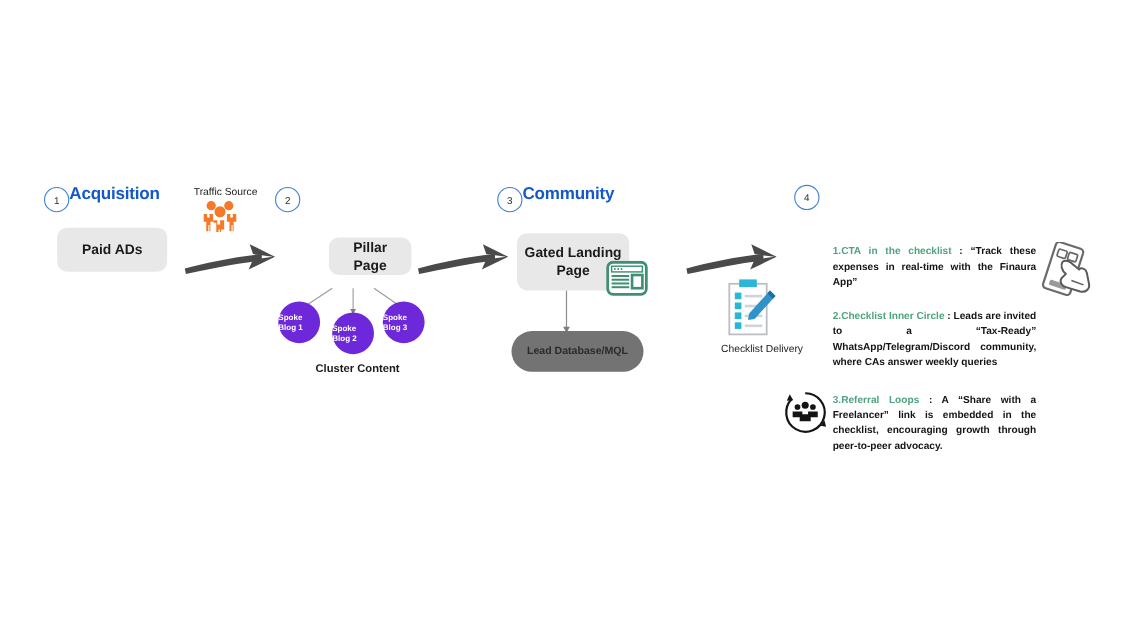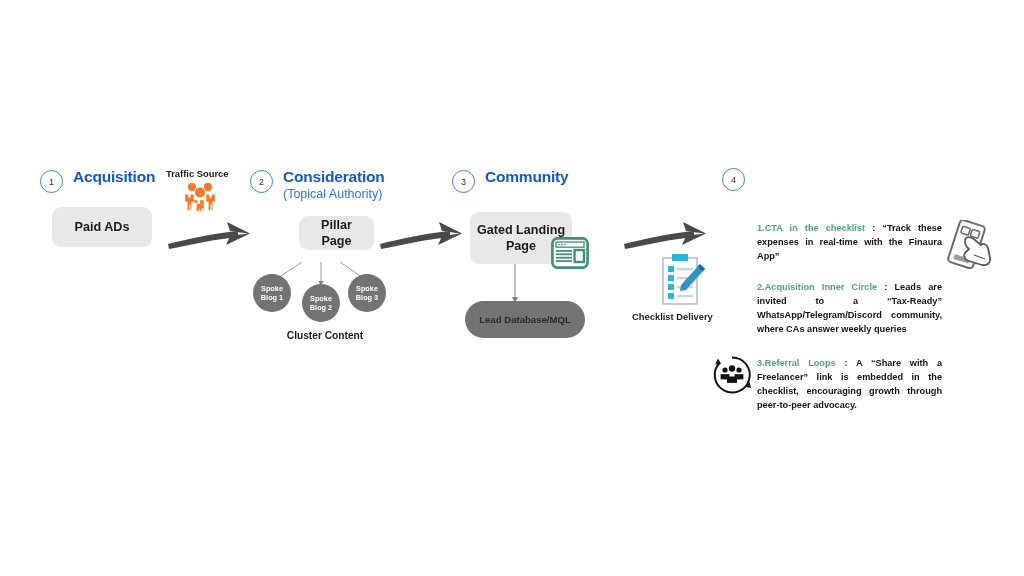--- a/index.html
+++ b/index.html
@@ -26,21 +26,21 @@
   .num-circle {
     width: 21px; height: 21px;
     border: 1.3px solid #3f7fd4;
     border-radius: 50%;
     display: flex; align-items: center; justify-content: center;
     font-size: 9px;
     color: #27303a;
     flex: 0 0 auto;
     margin-top: 1px;
   }
-  .stage-titles { margin-left: 10px; }
+  .stage-titles { }
   .stage-title {
     font-size: 15.5px;
     font-weight: bold;
     color: #1558c8;
     letter-spacing: -0.2px;
     white-space: nowrap;
     line-height: 1.05;
   }
   .stage-sub {
     font-size: 12.5px;
@@ -73,44 +73,44 @@
     font-weight: bold;
     color: #2a2a2a;
     text-align: center;
   }
 
   
   .spoke {
     position: absolute;
     width: 38px; height: 38px;
     border-radius: 50%;
-    background: #737373;
+    background: #6d28d9;
     color: #ffffff;
     font-size: 7.3px;
     font-weight: bold;
     display: flex; align-items: center; justify-content: center;
-    text-align: center;
+    text-align: left;
     line-height: 1.25;
   }
 
   
   .caption {
     position: absolute;
     font-size: 10.2px;
     font-weight: bold;
     color: #1b1b1b;
     text-align: center;
     white-space: nowrap;
   }
   .caption-sm {
     position: absolute;
     font-size: 9.4px;
-    font-weight: bold;
+    font-weight: normal;
     color: #1b1b1b;
-    text-align: left;
+    text-align: right;
     white-space: nowrap;
   }
 
   
   .bullets { position: absolute; width: 185px; }
   .bullet {
     font-size: 9.2px;
     line-height: 1.52;
     color: #141414;
     font-weight: bold;
@@ -150,24 +150,20 @@
 
   <div class="abs" style="left:166px; top:220px;">
     <svg width="92" height="36" viewBox="0 0 92 36">
       <path d="M2 24 C 22 19, 48 13, 72 11 L 72 17 C 50 19, 24 25, 3 29 Z" fill="#4a4a4a"></path>
       <path d="M61 2 L 84 13.5 L 60 25 L 64 16 L 82 13.5 L 64 11 Z" fill="#4a4a4a"></path>
     </svg>
   </div>
 
   <div class="stage-head" style="left:250px; top:169px;">
     <div class="num-circle">2</div>
-    <div class="stage-titles">
-      <div class="stage-title">Consideration</div>
-      <div class="stage-sub">(Topical Authority)</div>
-    </div>
   </div>
 
   <div class="gbox" style="left:299px; top:216px; width:75px; height:34px;">Pillar Page</div>
 
   <div class="abs" style="left:250px; top:258px;">
     <svg width="140" height="50" viewBox="0 0 140 50">
       <line x1="52" y1="4" x2="25" y2="22" stroke="#9a9a9a" stroke-width="1"></line>
       <line x1="71" y1="4" x2="71" y2="31" stroke="#9a9a9a" stroke-width="1"></line>
       <path d="M71 28 l -2.6 -5 l 5.2 0 z" fill="#7d7d7d"></path>
       <line x1="90" y1="4" x2="116" y2="22" stroke="#9a9a9a" stroke-width="1"></line>
@@ -269,21 +265,21 @@
         <rect x="23" y="9" width="8" height="7" rx="1.4" fill="#ffffff" stroke="#6a6a6a" stroke-width="1.6"></rect>
         <rect x="14" y="38" width="16" height="5" rx="1.2" fill="#9a9a9a"></rect>
       </g>
       <path d="M22 18 C 20 21, 21 26, 25 29 L 21 33 C 19 36, 21 40, 25 41 L 38 45 C 43 46, 47 43, 46 38 L 44 28 C 43 24, 39 23, 37 25 L 32 21 C 29 18, 25 16, 22 18 Z" fill="#ffffff" stroke="#5a5a5a" stroke-width="1.8" stroke-linejoin="round"></path>
       <path d="M30 35 L 41 39" stroke="#5a5a5a" stroke-width="1.3" fill="none"></path>
     </svg>
   </div>
 
   <div class="bullets" style="left:757px; top:281px;">
     <div class="bullet">
-      <span class="lead">2.</span><span class="lead">Acquisition Inner Circle</span><span> : Leads are invited to a “Tax-Ready” WhatsApp/Telegram/Discord community, where CAs answer weekly queries</span>
+      <span class="lead">2.</span><span class="lead">Checklist Inner Circle</span><span> : Leads are invited to a “Tax-Ready” WhatsApp/Telegram/Discord community, where CAs answer weekly queries</span>
     </div>
   </div>
 
   <div class="abs" style="left:710px; top:354px;">
     <svg width="44" height="42" viewBox="0 0 44 42">
       <path d="M22 3.5 A 17.5 17.5 0 1 1 10 8.5" fill="none" stroke="#141414" stroke-width="2"></path>
       <path d="M8 4.5 L 11 9.8 L 5.2 10.4 Z" fill="#141414"></path>
       <path d="M36 33 L 39.5 28 L 41 34 Z" fill="#141414"></path>
       <g fill="#141414">
         <circle cx="15" cy="16" r="2.6"></circle>

